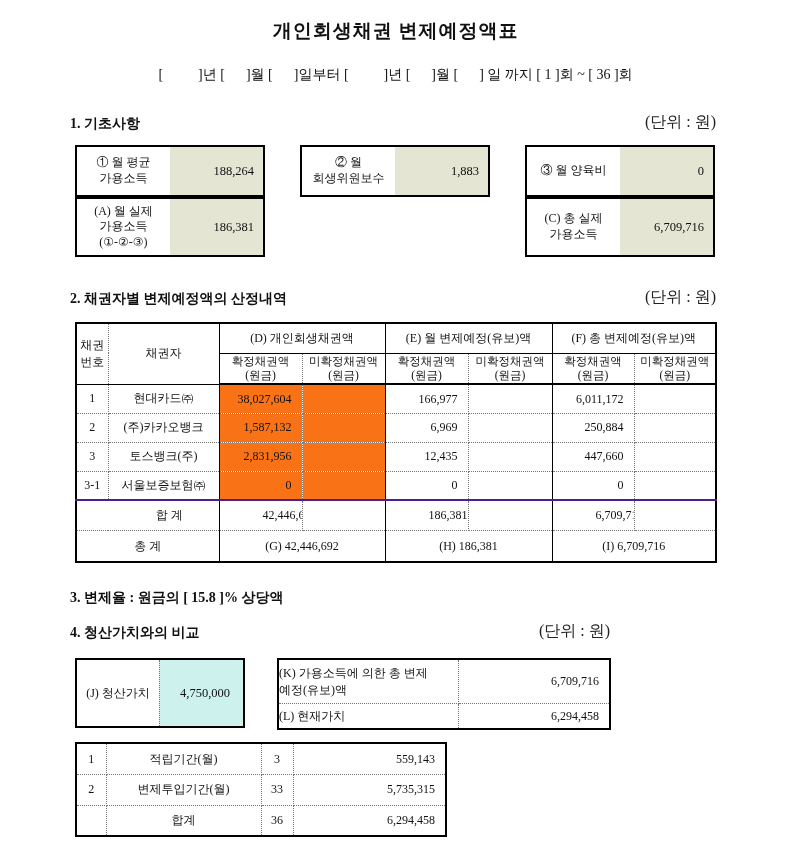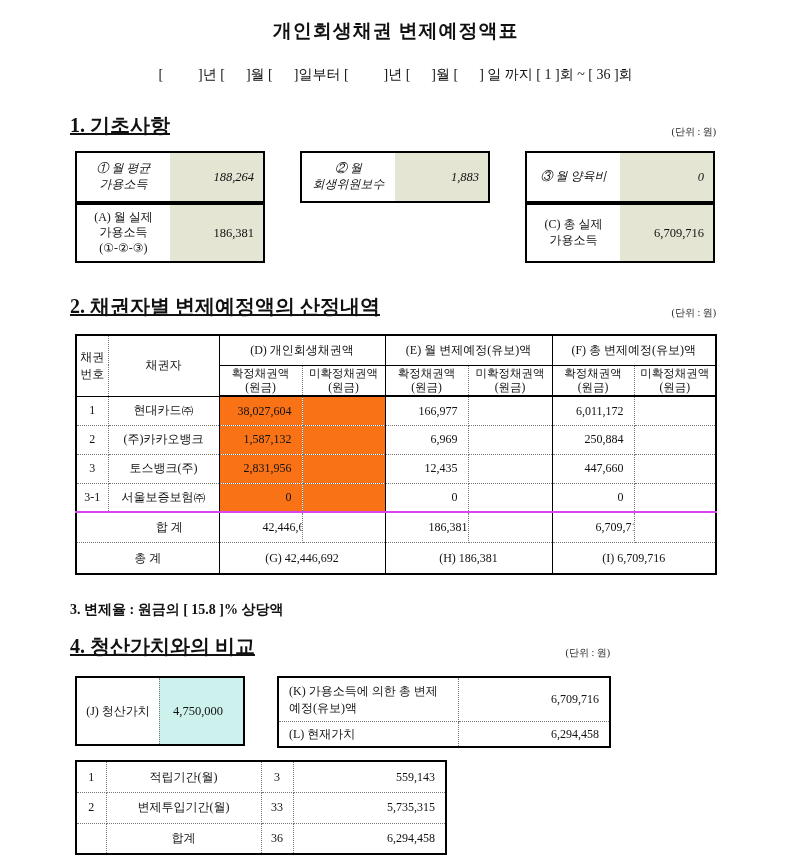--- a/index.html
+++ b/index.html
@@ -12,32 +12,32 @@
   .pre { white-space: pre-line; }
 
   
   .doc-title { text-align: center; font-size: 19px; font-weight: bold; letter-spacing: 1px; }
   .period-line { text-align: center; margin-top: 22px; font-size: 14px; white-space: pre; }
 
   
   .content { margin-left: 70px; width: 646px; }
 
   .sec-head-row { display: flex; justify-content: space-between; align-items: flex-end; }
-  .sec-heading { font-size: 20px; font-weight: bold; text-decoration: underline; }
-  .unit { font-size: 10px; color: #222; }
+  .sec-heading { font-size: 14px; font-weight: bold; }
+  .unit { font-size: 16px; color: #222; }
   .mt-sec1 { margin-top: 28px; }
   .mt-sec2 { margin-top: 30px; }
   .mt-sec3 { margin-top: 26px; }
   .mt-sec4 { margin-top: 14px; }
   .mt-sec5 { margin-top: 20px; }
   .sec4-head .unit { margin-right: 106px; }
 
   
   .box-row { display: flex; justify-content: space-between; margin-left: 5px; width: 640px; }
-  .box-row.r1 { margin-top: 12px; font-style: italic; }
+  .box-row.r1 { margin-top: 12px; }
   .box-row.r2 { }
   .info-box { display: flex; border: 2px solid #000; width: 190px; height: 52px; background: #fff; }
   .box-row.r2 .info-box { height: 60px; }
   .info-box .lbl {
     width: 50%; display: flex; align-items: center; justify-content: center;
     text-align: center; font-size: 12px; line-height: 1.3; white-space: pre-line;
   }
   .info-box .val {
     width: 50%; background: #e5e5d4; display: flex; align-items: center;
     justify-content: flex-end; padding-right: 9px; font-size: 12.5px;
@@ -50,38 +50,38 @@
   .num { text-align: right; padding-right: 10px; }
 
   
   .t2 { width: 640px; margin-left: 5px; margin-top: 14px; border: 2px solid #000; }
   .t2 th, .t2 td { border: 1px dotted #777; }
   .t2 .sL { border-left: 1px solid #000; }
   .t2 tr.grp th { height: 30px; border-bottom: 1px solid #000; font-size: 12px; }
   .t2 tr.sub th { height: 30px; border-bottom: 2px solid #000; line-height: 1.3; font-size: 11.5px; }
   .t2 th.span2 { border-bottom: 2px solid #000; }
   .t2 tbody td { height: 29px; }
-  .t2 tr.sum td { border-top: 2px solid #d946ef; height: 30px; padding-left: 43px; }
+  .t2 tr.sum td { border-top: 2px solid #4c1d95; height: 30px; padding-left: 43px; }
   .t2 tr.total td { height: 32px; }
   .cyan { background: #f97316; }
 
   
   .sec3-line { font-size: 14px; font-weight: bold; }
 
   
   .sec4-row { display: flex; margin-left: 5px; margin-top: 16px; }
   .j-box { display: flex; border: 2px solid #000; width: 170px; height: 70px; background: #fff; }
   .j-box .lbl { width: 82px; display: flex; align-items: center; justify-content: center; font-size: 12px; }
   .j-box .val {
     flex: 1; background: #cdf2ee; border-left: 1px dotted #777;
-    display: flex; align-items: center; justify-content: flex-end; padding-right: 20px; font-size: 12.5px;
+    display: flex; align-items: center; justify-content: flex-end; padding-right: 13px; font-size: 12.5px;
   }
   .t4 { width: 332px; margin-left: 32px; border: 2px solid #000; }
   .t4 td { border: 1px dotted #777; }
-  .t4 .lblc { padding-left: 10px; line-height: 1.35; white-space: pre-line; margin-left: 6px; }
+  .t4 .lblc { line-height: 1.35; white-space: pre-line; margin-left: 6px; }
   .t4 tr.rk td { height: 44px; }
   .t4 tr.rl td { height: 26px; }
 
   
   .t5 { width: 370px; margin-left: 5px; margin-top: 12px; border: 2px solid #000; }
   .t5 td { border: 1px dotted #777; height: 31px; }
 </style>
 </head>
 <body>
 

